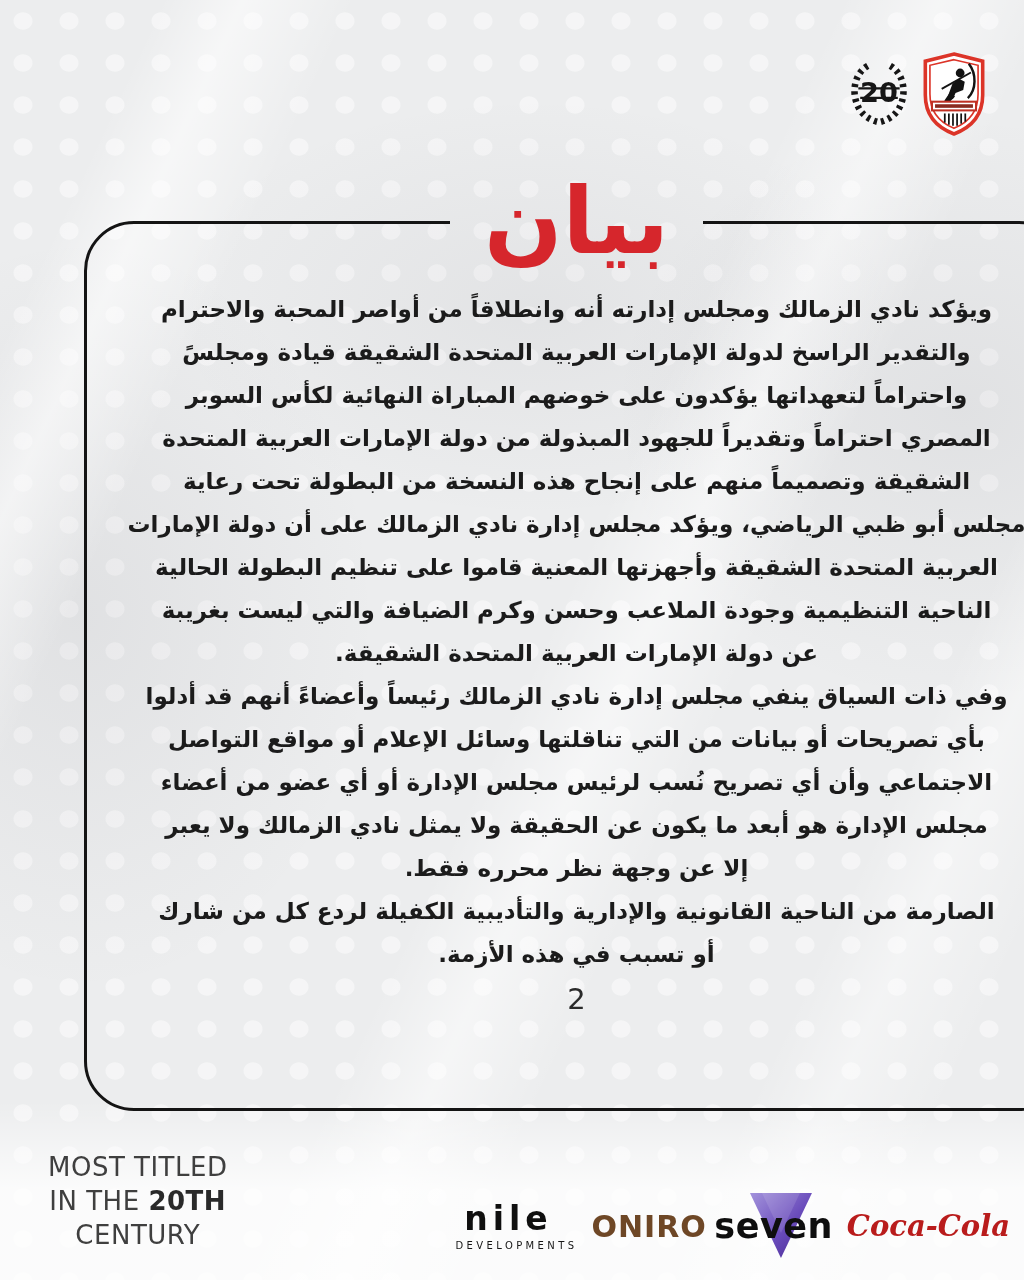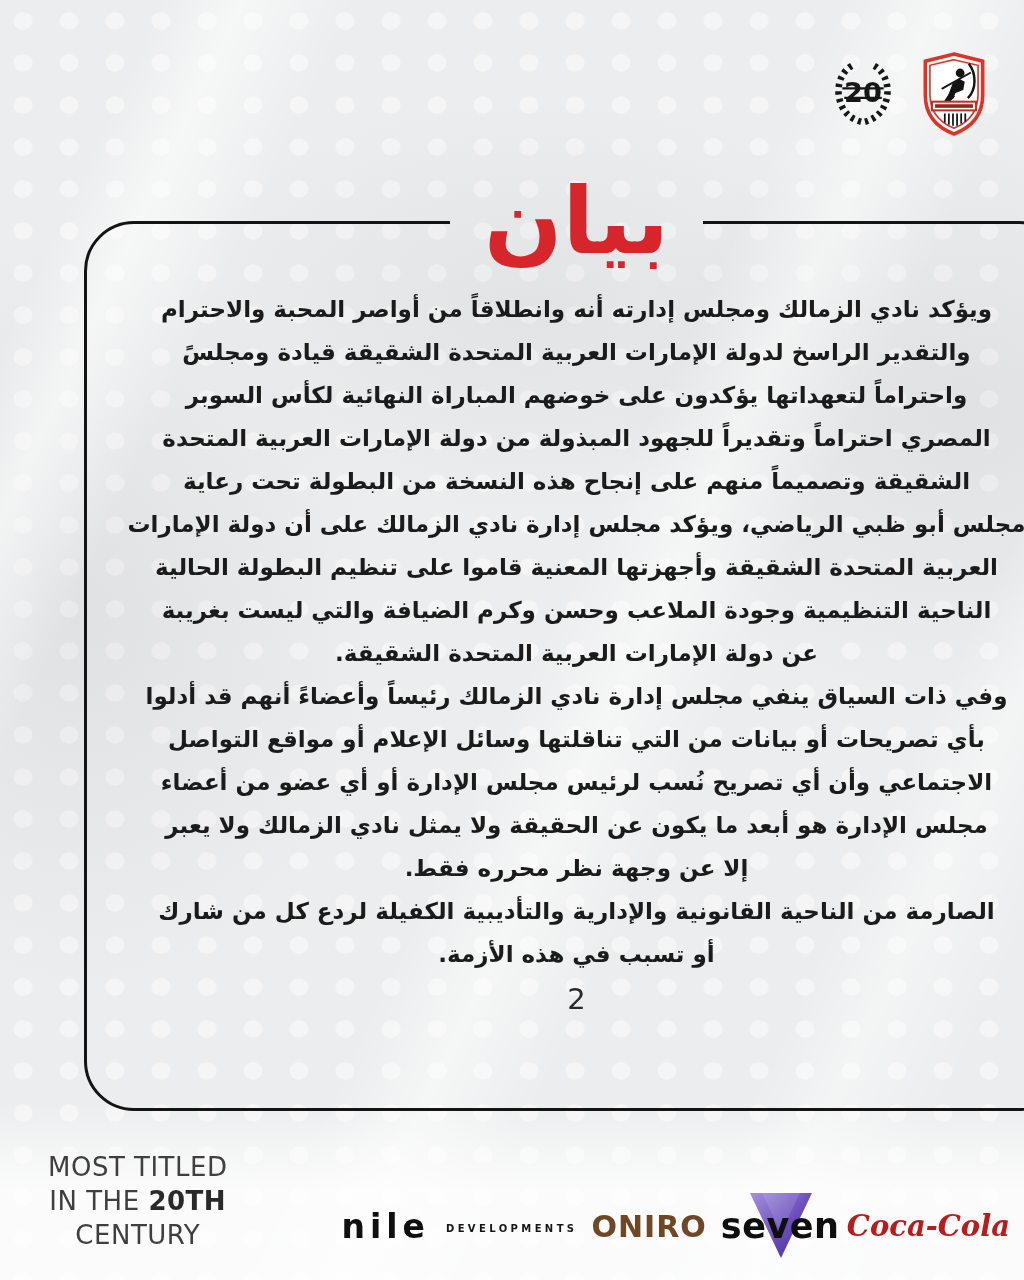--- a/index.html
+++ b/index.html
@@ -24,21 +24,21 @@
       radial-gradient(520px 300px at 52% 24%, rgba(70,70,82,0.06), rgba(70,70,82,0) 70%),
       radial-gradient(420px 540px at 8% 48%, rgba(70,70,82,0.07), rgba(70,70,82,0) 70%),
       radial-gradient(500px 420px at 94% 32%, rgba(70,70,82,0.07), rgba(70,70,82,0) 70%),
       radial-gradient(rgba(255,255,255,0.45) 9px, rgba(255,255,255,0) 10px);
     background-size: auto, auto, auto, auto, auto, auto, auto, 46px 42px;
   }
 
   
   .crest-wrap {
     position: absolute; top: 52px; right: 38px;
-    display: flex; align-items: center; gap: 28px;
+    display: flex; align-items: center; gap: 12px;
   }
 
   
   fieldset.statement-box {
     position: absolute; left: 78px; top: 170px;
     width: 985px; height: 935px;
     margin: 6px; padding: 20px 40px 0;
     border: 3px solid #141414; border-radius: 50px;
     min-inline-size: 0; display: block;
     background: transparent;
@@ -72,28 +72,28 @@
     color: #3f3f3f; font-size: 26px; line-height: 34px;
     letter-spacing: 0.5px; font-weight: normal; text-align: center;
   }
   .tg-bold { font-weight: bold; color: #2a2a2a; }
 
   
   .sponsors {
     position: absolute; right: 14px; top: 1188px; height: 76px;
     display: flex; align-items: center; gap: 14px;
   }
-  .sponsor { display: flex; flex-direction: row; align-items: center; justify-content: center; }
+  .sponsor { display: flex; flex-direction: column; align-items: center; justify-content: center; }
 
   .nile-text {
     font-size: 33px; font-weight: bold; letter-spacing: 5px;
     color: #0f0f0f; line-height: 1;
   }
   .nile-sub {
-    font-size: 10px; font-weight: bold; letter-spacing: 3.4px;
+    font-size: 10px; font-weight: normal; letter-spacing: 3.4px;
     color: #161616; margin-top: 5px; padding-left: 16px;
   }
 
   .oniro-text {
     font-size: 30px; font-weight: bold; color: #6e4726; letter-spacing: 1px;
   }
 
   .regina { position: relative; width: 78px; height: 70px; }
   .strand { position: absolute; width: 3px; height: 16px; background: #eeb32c; border-radius: 2px; top: -2px; }
   .strand1 { left: 30px; transform: rotate(-28deg); }
@@ -109,21 +109,21 @@
     font-family: "DejaVu Serif", serif; font-style: italic; font-weight: bold;
     color: #ffffff; font-size: 16px;
   }
   .regina-ribbon {
     position: absolute; left: 13px; right: 13px; bottom: 0; height: 14px;
     background: #1a7dc5; border-radius: 0 0 9px 9px;
     color: #ffe14d; font-size: 7px; font-weight: bold; letter-spacing: 2.5px;
     text-align: center; line-height: 14px;
   }
 
-  .seven { position: relative; width: 112px; height: 72px; display: flex; align-items: center; justify-content: flex-start; }
+  .seven { position: relative; width: 112px; height: 72px; display: flex; align-items: center; justify-content: flex-end; }
   .seven-tri { position: absolute; left: 50%; top: 0; transform: translateX(-44%); }
   .seven-text { position: relative; font-size: 35px; font-weight: bold; color: #0e0e0e; letter-spacing: 0.5px; }
 
   .coke-text {
     font-family: "DejaVu Serif", serif; font-style: italic; font-weight: bold;
     font-size: 29px; color: #b91c1c; white-space: nowrap;
   }
 </style>
 </head>
 <body>

